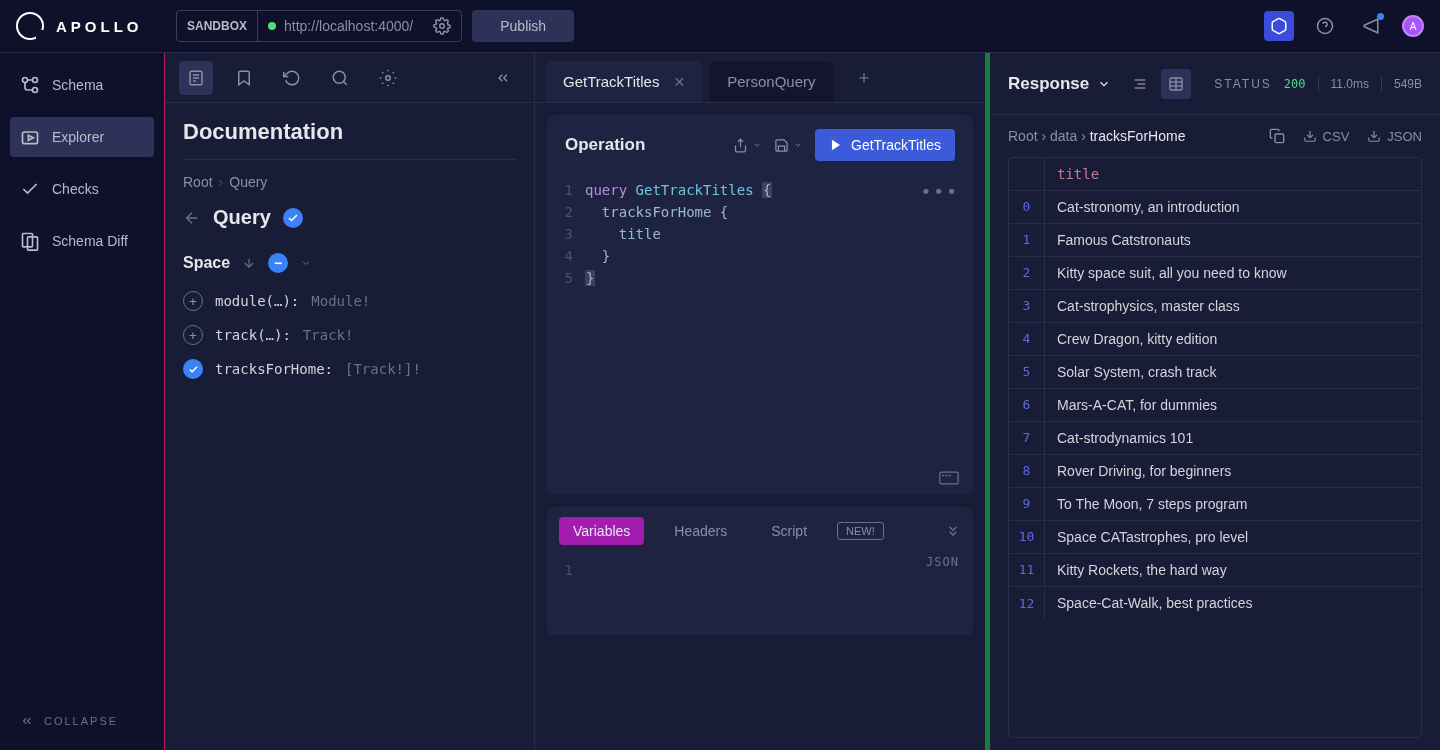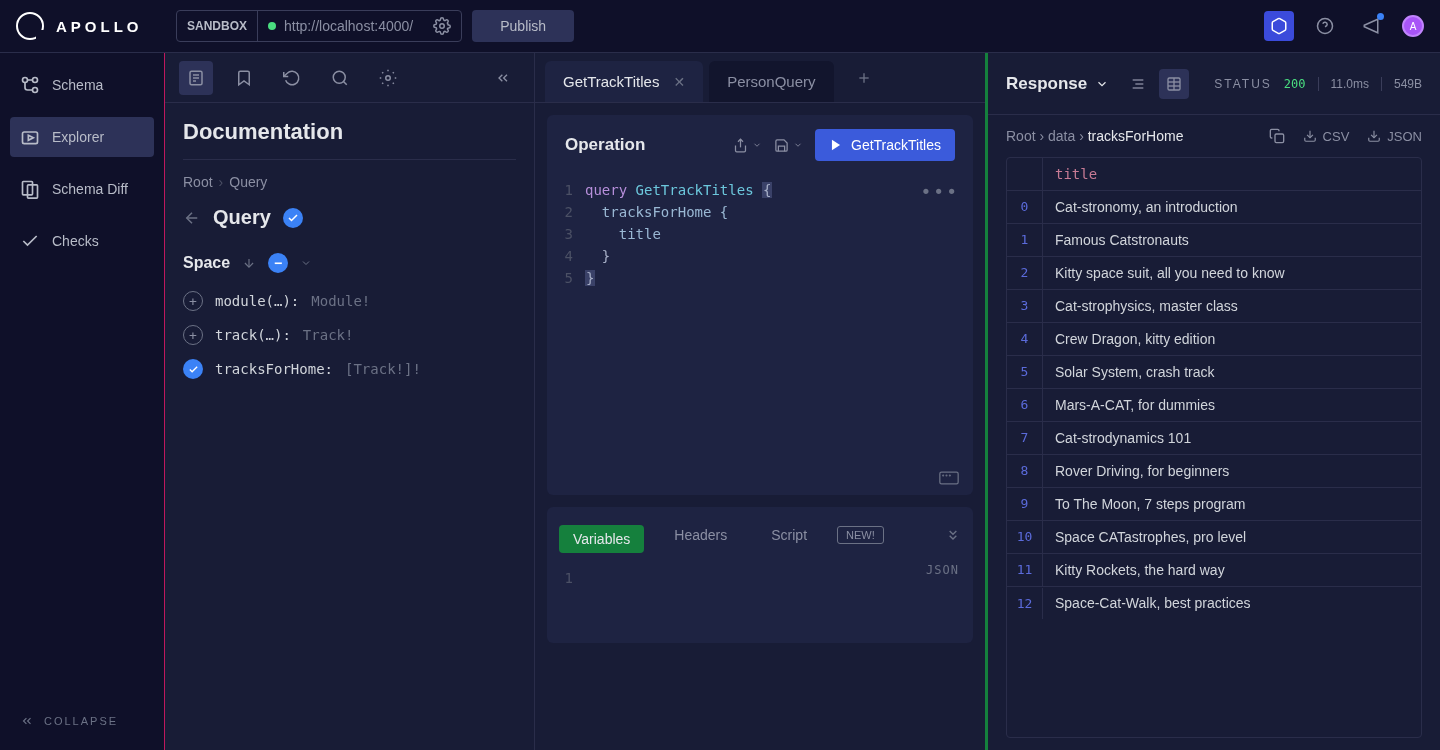--- a/index.html
+++ b/index.html
@@ -397,21 +397,21 @@
   padding: 10px 12px;
   gap: 16px;
 }
 .vars-tab {
   padding: 6px 14px;
   border-radius: 4px;
   cursor: pointer;
   color: #8b8fa3;
   font-size: 14px;
 }
-.vars-tab.active { background: #15803d; color: #e5e7eb; margin-top: 8px; }
+.vars-tab.active { background: #a21caf; color: #e5e7eb; }
 .new-badge {
   border: 1px solid #6b7185;
   padding: 2px 8px;
   border-radius: 3px;
   font-size: 11px;
   color: #8b8fa3;
 }
 .chevrons { margin-left: auto; color: #6b7185; cursor: pointer; }
 .vars-body {
   display: flex;
@@ -421,21 +421,21 @@
   position: relative;
   min-height: 80px;
 }
 .json-badge { position: absolute; right: 14px; top: 0; color: #6b7185; font-size: 12px; letter-spacing: 1px; }
 
 .response-panel {
   flex: 1;
   background: #181c36;
   display: flex;
   flex-direction: column;
-  border-left: 3px solid #15803d;
+  border-left: 5px solid #15803d;
 }
 .resp-header {
   height: 62px;
   display: flex;
   align-items: center;
   padding: 0 18px;
   gap: 14px;
   border-bottom: 1px solid #2a2d4a;
 }
 .resp-title {
@@ -582,30 +582,30 @@
     </div>
     <div class="nav-item active">
       <svg width="20" height="20" viewBox="0 0 24 24" fill="none" stroke="currentColor" stroke-width="2">
           <rect x="3" y="6" width="18" height="14" rx="2"></rect>
           <polygon points="10,10 16,13 10,16"></polygon>
         </svg>
       <span>Explorer</span>
     </div>
     <div class="nav-item">
       <svg width="20" height="20" viewBox="0 0 24 24" fill="none" stroke="currentColor" stroke-width="2">
+          <polyline points="20 6 9 17 4 12"></polyline>
+        </svg>
+      <span>Checks</span>
+    </div>
+    <div class="nav-item">
+      <svg width="20" height="20" viewBox="0 0 24 24" fill="none" stroke="currentColor" stroke-width="2">
           <rect x="3" y="3" width="12" height="16" rx="1"></rect>
           <rect x="9" y="7" width="12" height="16" rx="1"></rect>
         </svg>
       <span>Schema Diff</span>
-    </div>
-    <div class="nav-item">
-      <svg width="20" height="20" viewBox="0 0 24 24" fill="none" stroke="currentColor" stroke-width="2">
-          <polyline points="20 6 9 17 4 12"></polyline>
-        </svg>
-      <span>Checks</span>
     </div>
     <div class="collapse-section">
       <svg width="14" height="14" viewBox="0 0 24 24" fill="none" stroke="currentColor" stroke-width="2">
           <polyline points="11 17 6 12 11 7"></polyline>
           <polyline points="18 17 13 12 18 7"></polyline>
         </svg>
       <span>COLLAPSE</span>
     </div>
   </div>
 

